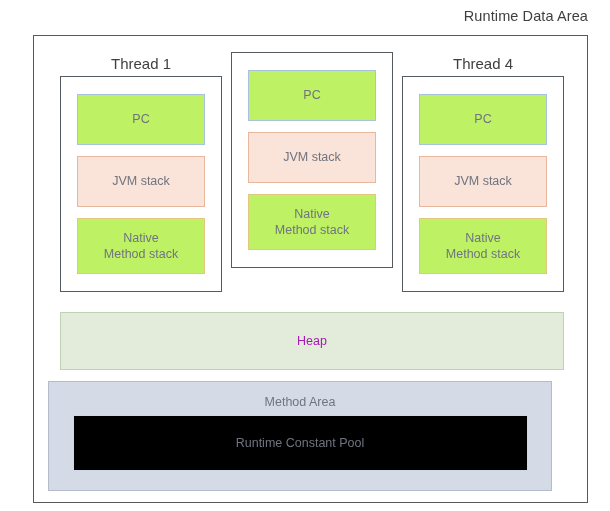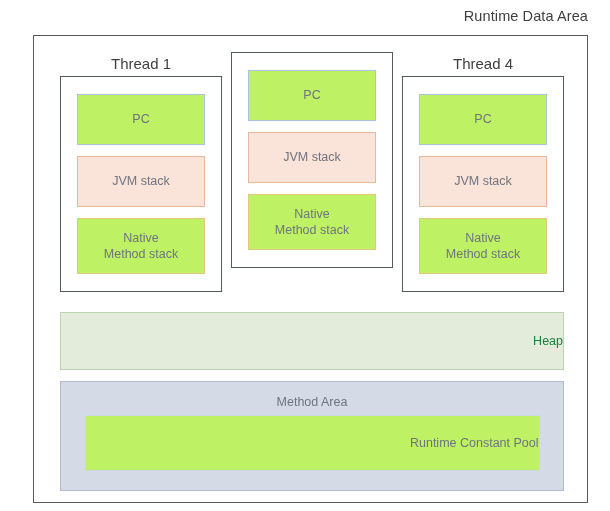--- a/index.html
+++ b/index.html
@@ -115,29 +115,29 @@
     position: absolute;
     left: 26px;
     top: 276px;
     width: 504px;
     height: 58px;
     box-sizing: border-box;
     background: #e3ecdb;
     border: 1px solid #bfd2b4;
     display: flex;
     align-items: center;
-    justify-content: flex-end;
-    font-size: 12.5px;
-    color: #15803d;
+    justify-content: center;
+    font-size: 12.5px;
+    color: #a21caf;
   }
 
   
   #method-area-box {
     position: absolute;
-    left: 26px;
+    left: 14px;
     top: 345px;
     width: 504px;
     height: 110px;
     box-sizing: border-box;
     background: #d5dbe6;
     border: 1px solid #b3bcca;
     display: flex;
     flex-direction: column;
     align-items: center;
     padding-top: 9px;
@@ -145,25 +145,25 @@
   #method-area-label {
     font-size: 12.5px;
     color: #6f7480;
     height: 22px;
     line-height: 22px;
   }
   #constant-pool-box {
     width: 455px;
     height: 56px;
     box-sizing: border-box;
-    background: #bef264;
+    background: #000000;
     border: 1px solid #ccd8e6;
     display: flex;
     align-items: center;
-    justify-content: flex-end;
+    justify-content: center;
     font-size: 12.5px;
     color: #6f7480;
     margin-top: 2px;
   }
 </style>
 </head>
 <body>
 
 <div id="page">
 

